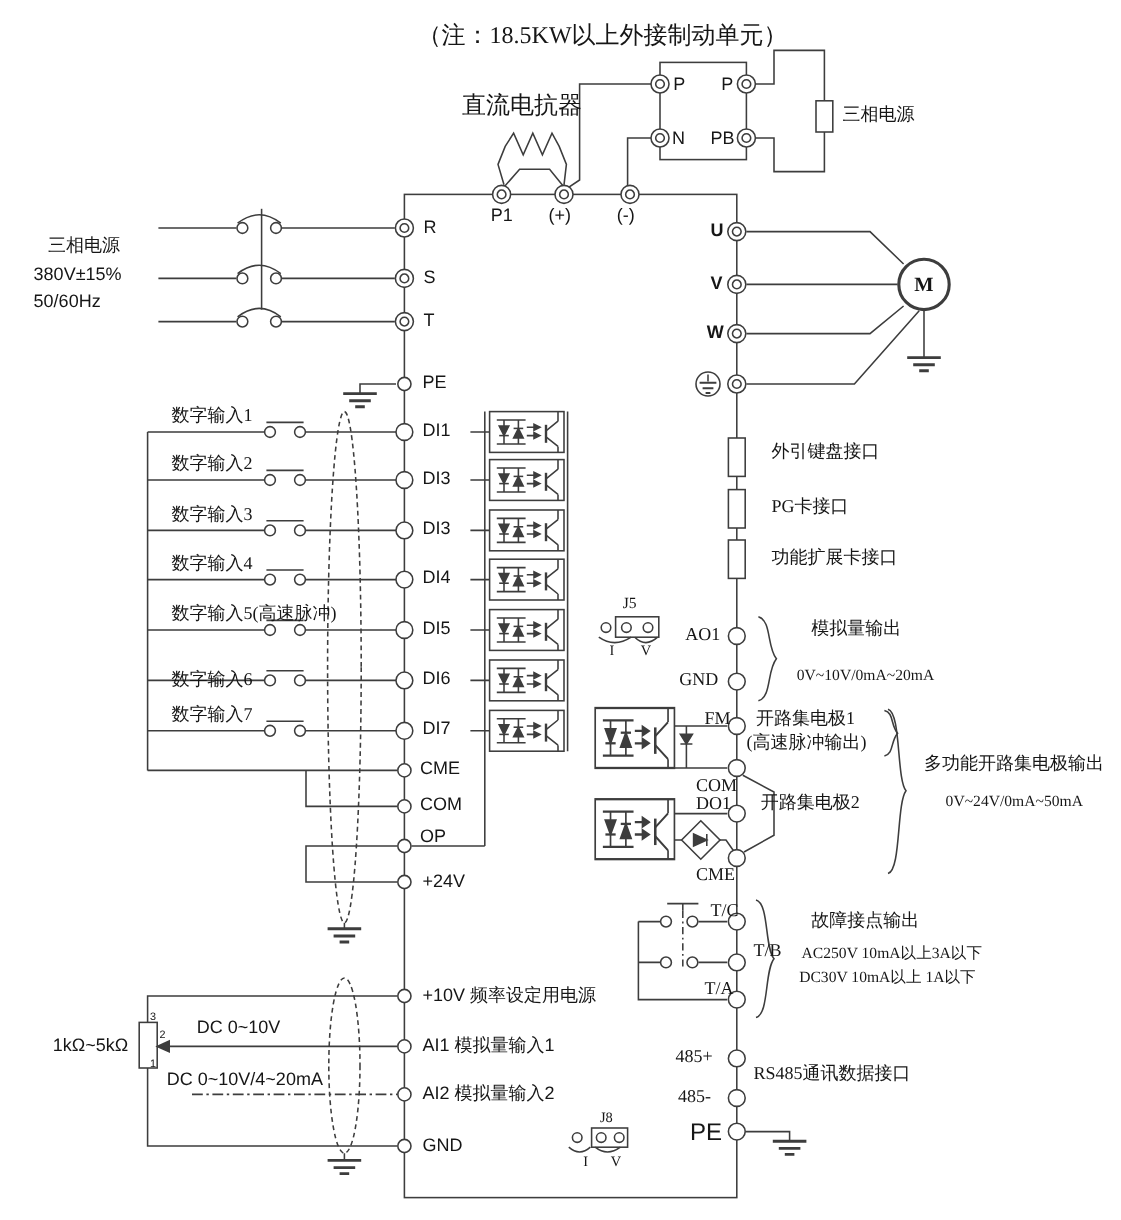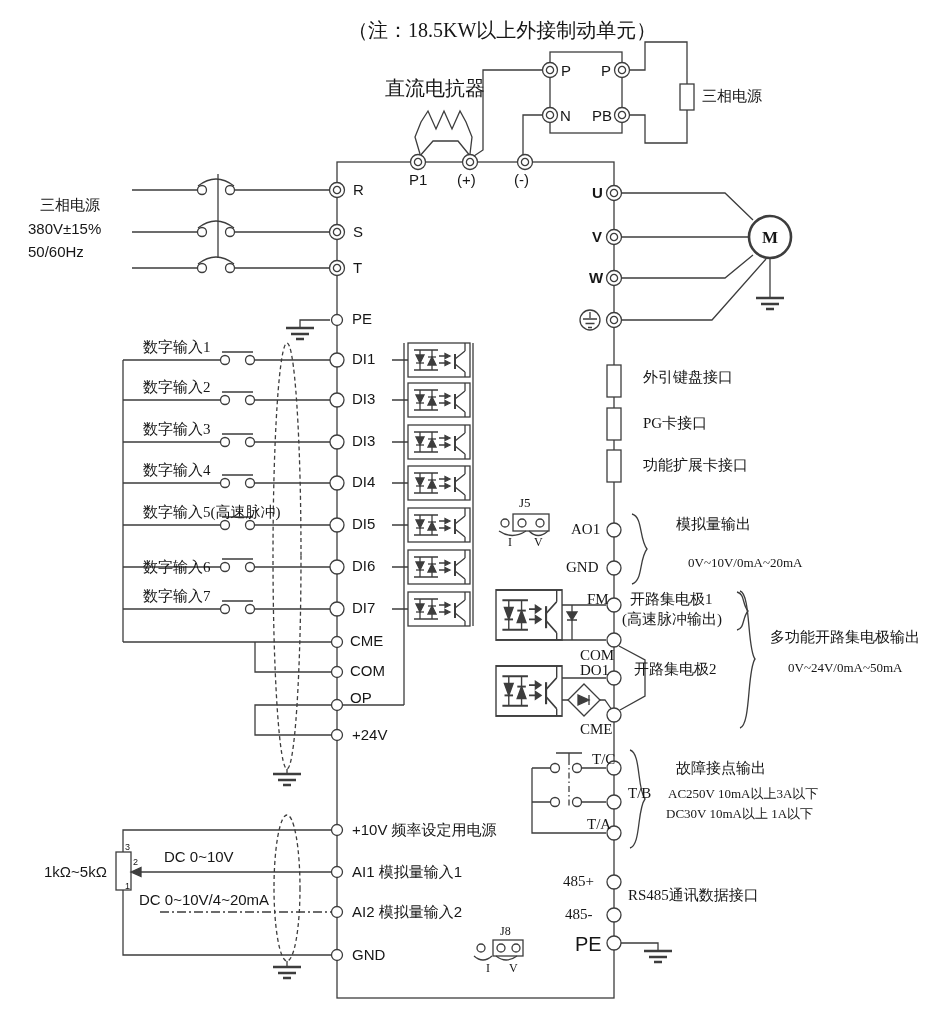--- a/index.html
+++ b/index.html
@@ -329,21 +329,21 @@
 <div class="t" style="left:643px;top:416px;">PG卡接口</div>
 <div class="t" style="left:643px;top:458px;">功能扩展卡接口</div>
 
 <div class="t serif s13" style="left:519px;top:496px;">J5</div>
 <div class="t serif s12" style="left:508px;top:536px;">I</div>
 <div class="t serif s12" style="left:534px;top:536px;">V</div>
 
 <div class="t serif" style="left:571px;top:522px;">AO1</div>
 <div class="t serif" style="left:566px;top:560px;">GND</div>
 <div class="t" style="left:676px;top:517px;">模拟量输出</div>
-<div class="t serif s13" style="left:664px;top:556px;margin-left:24px;">0V~10V/0mA~20mA</div>
+<div class="t serif s13" style="left:664px;top:556px;">0V~10V/0mA~20mA</div>
 
 <div class="t serif" style="left:587px;top:592px;">FM</div>
 <div class="t serif" style="left:580px;top:648px;">COM</div>
 <div class="t serif" style="left:580px;top:663px;">DO1</div>
 <div class="t serif" style="left:580px;top:722px;">CME</div>
 <div class="t" style="left:630px;top:592px;text-align:right;">开路集电极1</div>
 <div class="t" style="left:622px;top:612px;">(高速脉冲输出)</div>
 <div class="t" style="left:634px;top:662px;">开路集电极2</div>
 <div class="t" style="left:770px;top:630px;">多功能开路集电极输出</div>
 <div class="t serif s13" style="left:788px;top:661px;">0V~24V/0mA~50mA</div>

